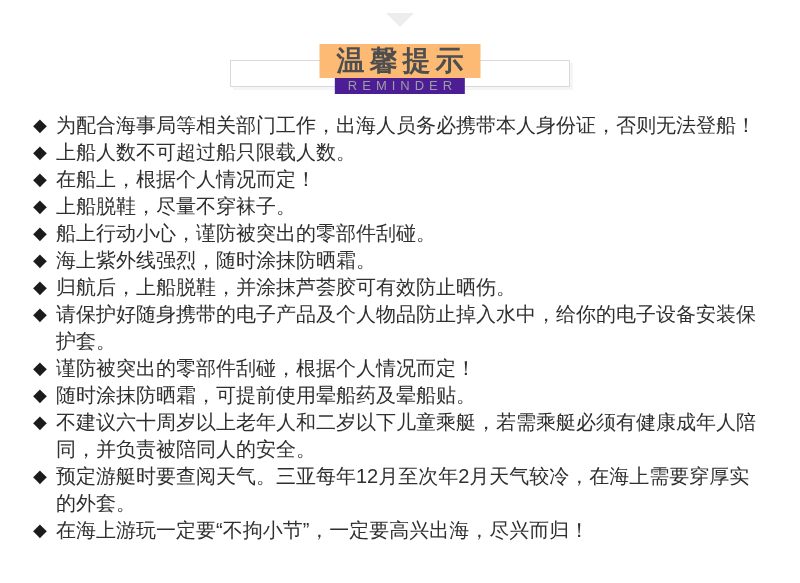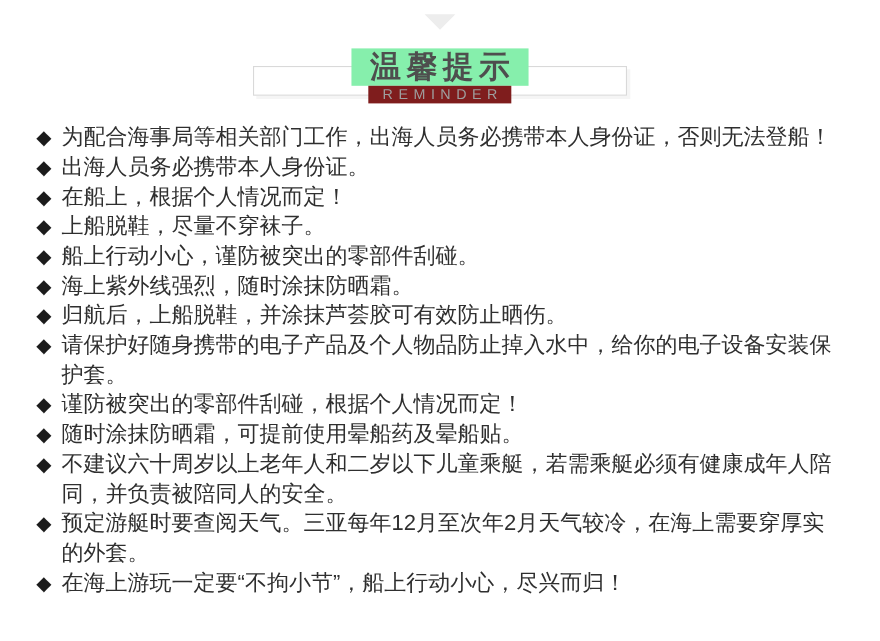--- a/index.html
+++ b/index.html
@@ -33,35 +33,35 @@
     height: 27px;
     margin: 33px auto 0 auto;
     border: 1px solid #d9d9d9;
     box-shadow: 3px 3px 0 rgba(0,0,0,0.04);
   }
   .title {
     position: absolute;
     left: 50%;
     transform: translateX(-50%);
     top: -17px;
-    background: #86efac;
+    background: #fdba74;
     padding: 0 12px 0 17px;
     font-size: 28px;
     line-height: 34px;
     font-weight: bold;
     color: #4e4e4e;
     letter-spacing: 5px;
     white-space: nowrap;
   }
   .subtitle {
     position: absolute;
     left: 50%;
     transform: translateX(-50%);
     bottom: -8px;
-    background: #7f1d1d;
+    background: #4c1d95;
     padding: 0 8px 0 13px;
     font-size: 13px;
     line-height: 16px;
     color: #9e9e9e;
     letter-spacing: 5px;
     white-space: nowrap;
   }
 
   
   .tips {
@@ -103,21 +103,21 @@
 
   <ul class="tips">
 
       <li class="tip-item">
         <span class="bullet">◆</span>
         <span class="tip-text">为配合海事局等相关部门工作，出海人员务必携带本人身份证，否则无法登船！</span>
       </li>
 
       <li class="tip-item">
         <span class="bullet">◆</span>
-        <span class="tip-text">出海人员务必携带本人身份证。</span>
+        <span class="tip-text">上船人数不可超过船只限载人数。</span>
       </li>
 
       <li class="tip-item">
         <span class="bullet">◆</span>
         <span class="tip-text">在船上，根据个人情况而定！</span>
       </li>
 
       <li class="tip-item">
         <span class="bullet">◆</span>
         <span class="tip-text">上船脱鞋，尽量不穿袜子。</span>
@@ -158,17 +158,17 @@
         <span class="tip-text">不建议六十周岁以上老年人和二岁以下儿童乘艇，若需乘艇必须有健康成年人陪同，并负责被陪同人的安全。</span>
       </li>
 
       <li class="tip-item">
         <span class="bullet">◆</span>
         <span class="tip-text">预定游艇时要查阅天气。三亚每年12月至次年2月天气较冷，在海上需要穿厚实的外套。</span>
       </li>
 
       <li class="tip-item">
         <span class="bullet">◆</span>
-        <span class="tip-text">在海上游玩一定要“不拘小节”，船上行动小心，尽兴而归！</span>
+        <span class="tip-text">在海上游玩一定要“不拘小节”，一定要高兴出海，尽兴而归！</span>
       </li>
     </ul>
 
 </div>
 
 </body></html>

